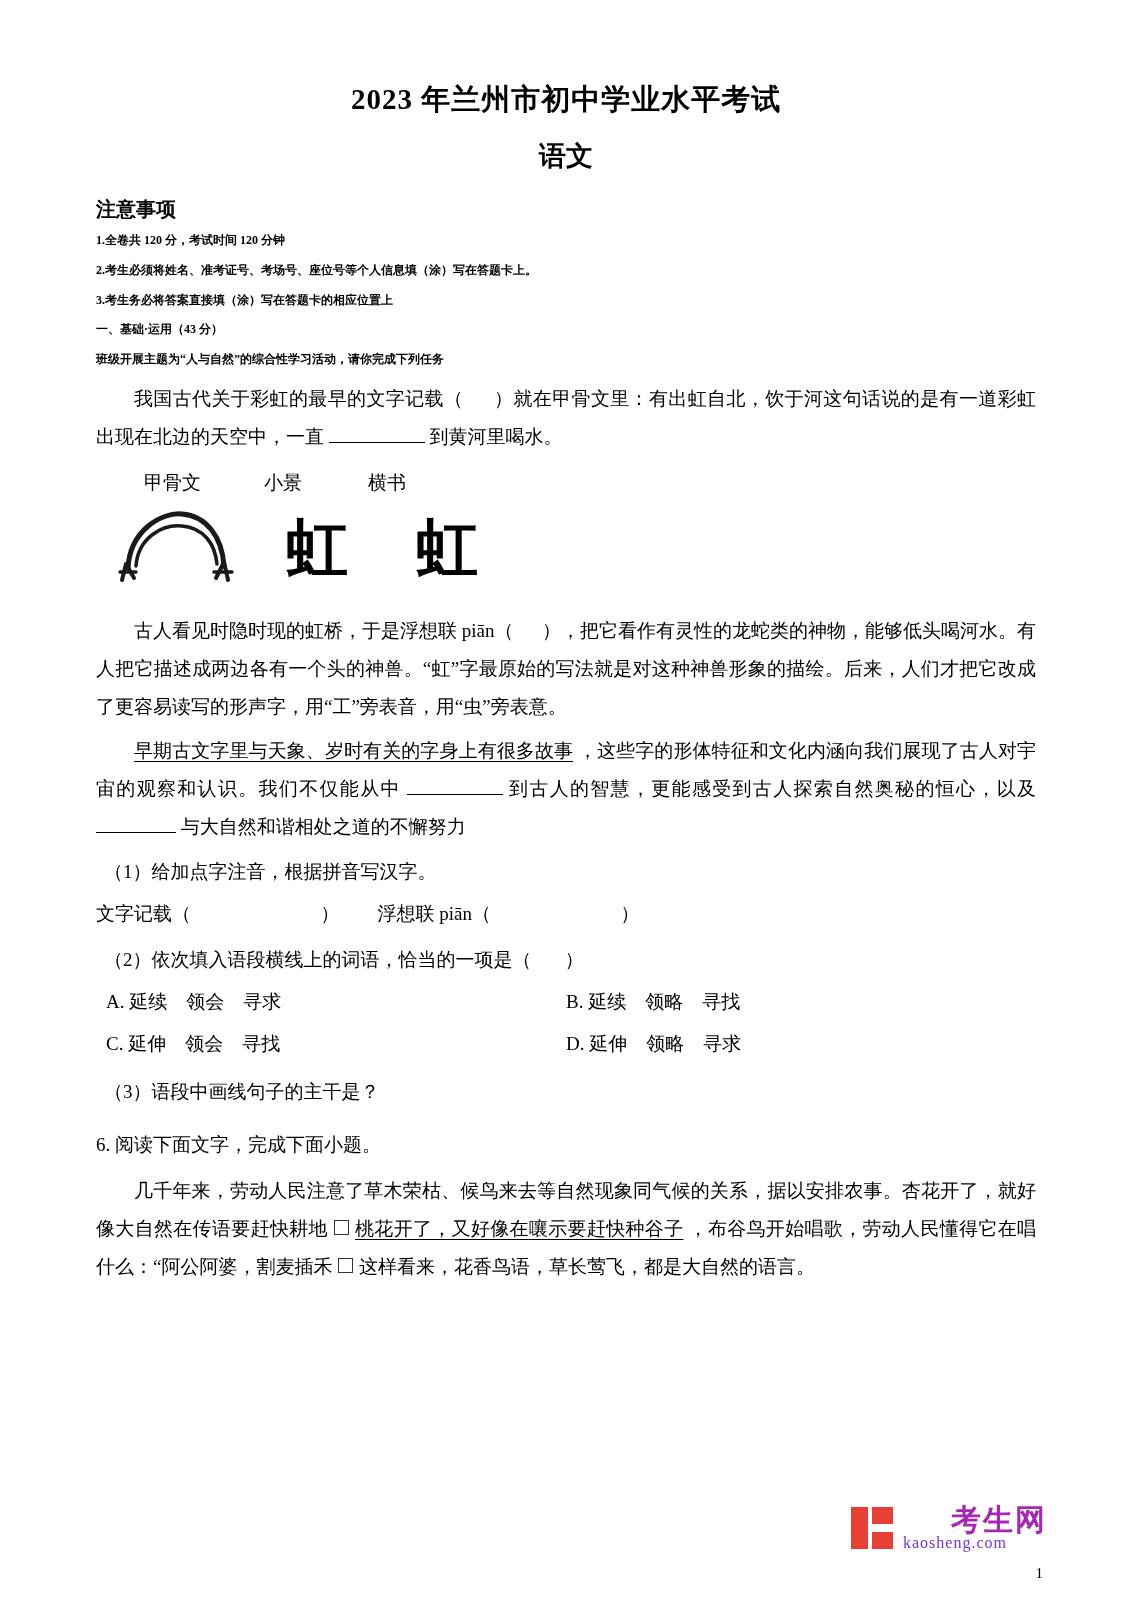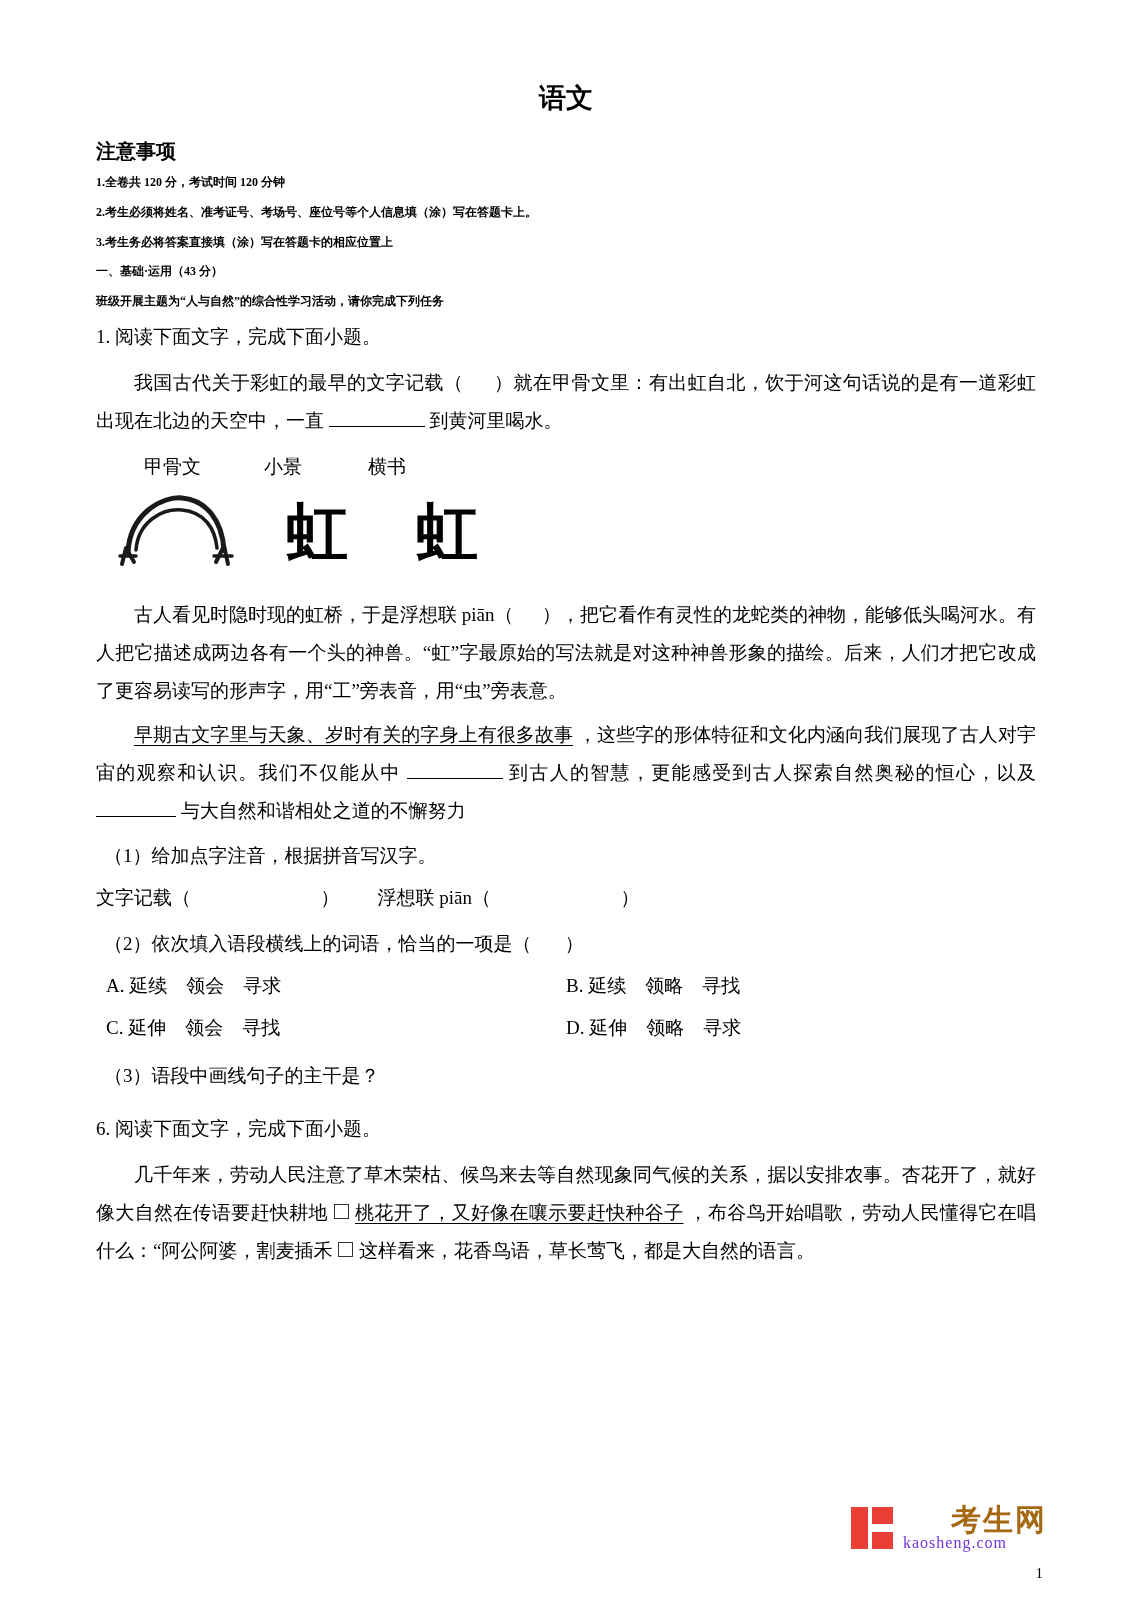--- a/index.html
+++ b/index.html
@@ -167,49 +167,49 @@
   .wm-mark .sq2 { left: 21px; top: 0; width: 21px; height: 17px; }
   .wm-mark .sq3 { left: 21px; top: 25px; width: 21px; height: 17px; }
   .wm-text {
     display: flex;
     flex-direction: column;
     line-height: 1.05;
   }
   .wm-cn {
     font-size: 30px;
     font-weight: bold;
-    color: #a16207;
+    color: #a21caf;
     letter-spacing: 2px;
     font-family: "Liberation Sans", sans-serif;
     margin-left: 48px;
   }
   .wm-en {
     font-size: 16px;
     color: #6d28d9;
     letter-spacing: 1px;
     font-family: Liberation Serif, serif;
   }
 </style>
 </head>
 <body>
 
 <div class="page">
   <div class="content">
 
+    <div class="title-main">2023 年兰州市初中学业水平考试</div>
     <div class="title-sub">语文</div>
 
     <div class="notice-head">注意事项</div>
     <div class="bold-line">1.全卷共 120 分，考试时间 120 分钟</div>
     <div class="bold-line">2.考生必须将姓名、准考证号、考场号、座位号等个人信息填（涂）写在答题卡上。</div>
     <div class="bold-line">3.考生务必将答案直接填（涂）写在答题卡的相应位置上</div>
 
     <div class="bold-line">一、基础·运用（43 分）</div>
     <div class="bold-line">班级开展主题为“人与自然”的综合性学习活动，请你完成下列任务</div>
 
-    <div class="plain-line">1. 阅读下面文字，完成下面小题。</div>
 
     <div class="para">
       <span>我国古代关于彩虹的最早的文字记载（</span>
       <span class="paren-wide">&nbsp;&nbsp;&nbsp;&nbsp;</span>
       <span>）就在甲骨文里：有出虹自北，饮于河这句话说的是有一道彩虹出现在北边的天空中，一直</span>
       <span class="underline-blank"></span>
       <span>到黄河里喝水。</span>
     </div>
 
     <div class="glyph-labels">

